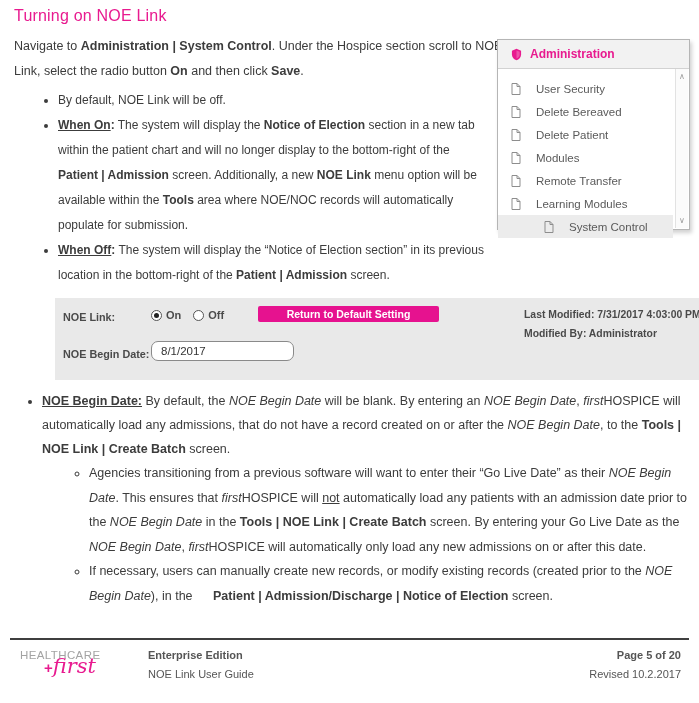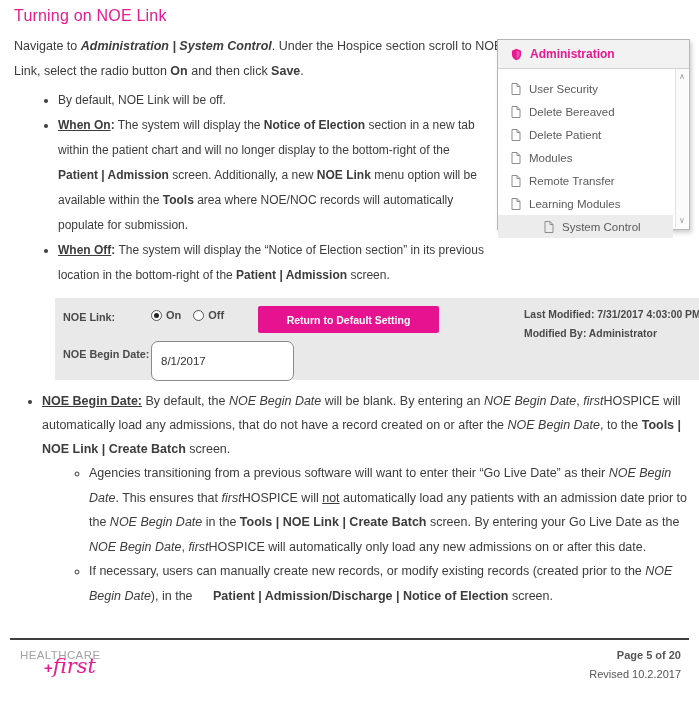--- a/index.html
+++ b/index.html
@@ -15,43 +15,43 @@
   ul.list1 { width:478px; margin:2px 0 0 0; padding-left:44px; list-style:disc; }
   ul.list1 li { font-size:12px; line-height:25px; }
 
   
   .admin-panel { position:absolute; left:497px; top:39px; width:193px; height:191px;
     background:#fff; border:1px solid #b5b5b5; box-shadow:2px 3px 4px rgba(0,0,0,.18); }
   .admin-header { height:29px; background:#f2f2f2; border-bottom:1px solid #d2d2d2;
     display:flex; align-items:center; gap:8px; padding-left:13px;
     color:#e81a8f; font-weight:bold; font-size:12px; }
   .admin-list { position:relative; padding-top:8px; height:160px; }
-  .menu-row { height:23px; display:flex; align-items:center; gap:8px; padding-left:13px;
+  .menu-row { height:23px; display:flex; align-items:center; gap:15px; padding-left:13px;
     margin-right:16px; font-size:11.5px; color:#5a5a5a; cursor:default; }
   .menu-row.active { background:#ececec;padding-left:46px; }
   .v-scrollbar { position:absolute; top:0; right:1px; bottom:1px; width:13px;
     border-left:1px solid #e2e2e2; background:#fbfbfb; display:flex; flex-direction:column;
     justify-content:space-between; align-items:center; padding:3px 0; color:#9a9a9a; font-size:8px; }
 
   
   .settings-shot { position:relative; margin:10px 0 0 41px; width:649px; height:82px; background:#e9e9e9;
     font-size:11px; color:#4a4a4a; }
   .lbl { position:absolute; left:8px; font-weight:bold; font-size:10.8px; }
   .lbl.l1 { top:13px; } .lbl.l2 { top:50px; }
   .radio-group { position:absolute; left:96px; top:11px; display:flex; align-items:center; gap:12px; }
   .radio-opt { display:flex; align-items:center; gap:4px; font-weight:bold; font-size:11px; cursor:pointer; }
   .radio { width:11px; height:11px; border:1px solid #555; border-radius:50%; background:#fff;
     display:inline-flex; align-items:center; justify-content:center; }
   .radio .dot { width:5px; height:5px; border-radius:50%; background:#222; display:none; }
   .radio.sel .dot { display:block; }
-  .default-btn { position:absolute; left:203px; top:8px; width:181px; height:27px;
+  .default-btn { position:absolute; left:203px; top:8px; width:181px; height:16px;
     background:#e6128f; color:#fff; font-weight:bold; font-size:10.5px; border:none; border-radius:2px;
     display:flex; align-items:center; justify-content:center; cursor:pointer; }
   .meta { position:absolute; left:469px; top:7px; font-size:10.4px; font-weight:bold; line-height:19px; color:#4a4a4a; }
-  .date-input { position:absolute; left:96px; top:43px; width:143px; height:40px;
+  .date-input { position:absolute; left:96px; top:43px; width:143px; height:20px;
     border:1px solid #8a8a8a; border-radius:7px; background:#fff; font-family:"Liberation Sans",sans-serif;
     font-size:11.5px; color:#333; padding-left:9px; }
 
   ul.list2 { width:678px; margin:9px 0 0 0; padding-left:28px; list-style:disc; }
   ul.list2 li { font-size:12.5px; line-height:24px; }
   ul.sublist { margin:0; padding-left:47px; list-style:circle; }
   ul.sublist li { font-size:12.5px; line-height:24.5px; }
 
   
   .footer { position:absolute; left:0; right:0; top:638px; height:76px; background:#fff; }
@@ -68,21 +68,21 @@
   .foot-right { margin-left:auto; text-align:right; font-size:11px; color:#555; }
 </style>
 </head>
 <body>
 
 <div class="page">
 
   <div class="content">
     <h1 class="doc-title">Turning on NOE Link</h1>
 
-    <p class="intro"><span>Navigate to </span><span style="font-weight: 700; font-style: italic;">Administration | System Control</span><span>. Under the Hospice section scroll to NOE Link, select the radio button </span><span style="font-weight: 700;">On</span><span> and then click </span><span style="font-weight: 700;">Save</span><span>.</span></p>
+    <p class="intro"><span>Navigate to </span><span style="font-weight: 700;">Administration | System Control</span><span>. Under the Hospice section scroll to NOE Link, select the radio button </span><span style="font-weight: 700;">On</span><span> and then click </span><span style="font-weight: 700;">Save</span><span>.</span></p>
 
     <ul class="list1">
       <li><span><span>By default, NOE Link will be off.</span></span></li>
       <li><span><span style="font-weight: 700; text-decoration: underline;">When On</span><span style="font-weight: 700;">:</span><span> The system will display the </span><span style="font-weight: 700;">Notice of Election</span><span> section in a new tab within the patient chart and will no longer display to the bottom-right of the </span><span style="font-weight: 700;">Patient | Admission</span><span> screen. Additionally, a new </span><span style="font-weight: 700;">NOE Link</span><span> menu option will be available within the </span><span style="font-weight: 700;">Tools</span><span> area where NOE/NOC records will automatically populate for submission.</span></span></li>
       <li><span><span style="font-weight: 700; text-decoration: underline;">When Off</span><span style="font-weight: 700;">:</span><span> The system will display the “Notice of Election section” in its previous location in the bottom-right of the </span><span style="font-weight: 700;">Patient | Admission</span><span> screen.</span></span></li>
     </ul>
 
     <div class="settings-shot">
       <span class="lbl l1">NOE Link:</span>
       <div class="radio-group">
@@ -184,20 +184,24 @@
 
   <div class="footer">
     <div class="footer-rule"></div>
     <div class="footer-cols">
       <div class="logo">
         <div class="logo-top">HEALTHCARE</div>
         <div class="logo-script">
           <span class="logo-plus">+</span><span class="logo-first">first</span>
         </div>
       </div>
+      <div class="foot-mid">
+        <div class="b">Enterprise Edition</div>
+        <div>NOE Link User Guide</div>
+      </div>
       <div class="foot-right">
         <div class="b">Page 5 of 20</div>
         <div>Revised 10.2.2017</div>
       </div>
     </div>
   </div>
 
 </div>
 
 </body></html>

